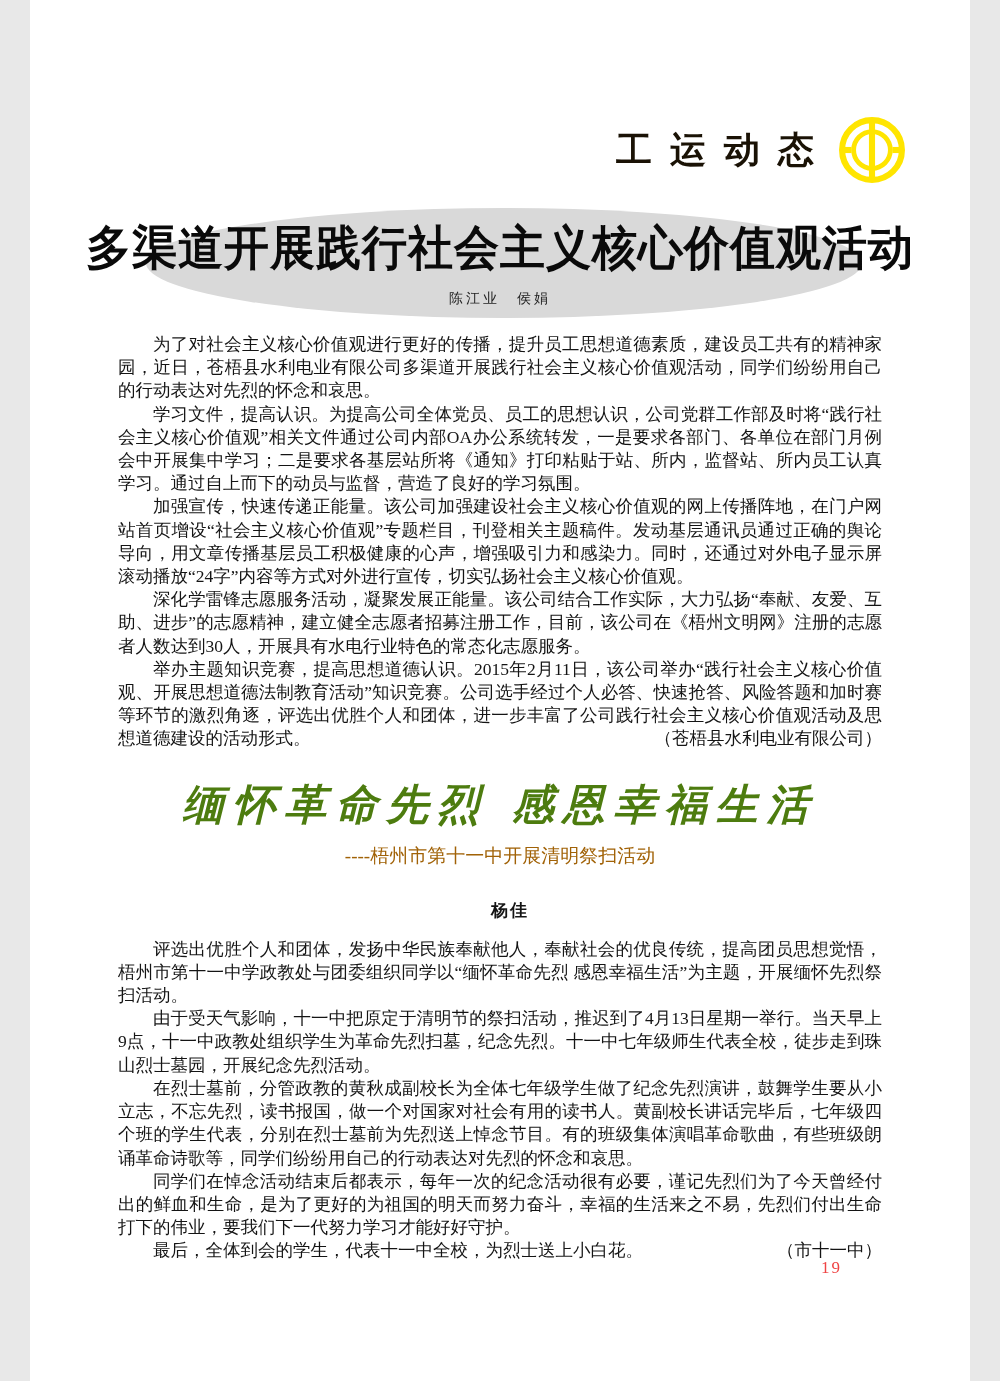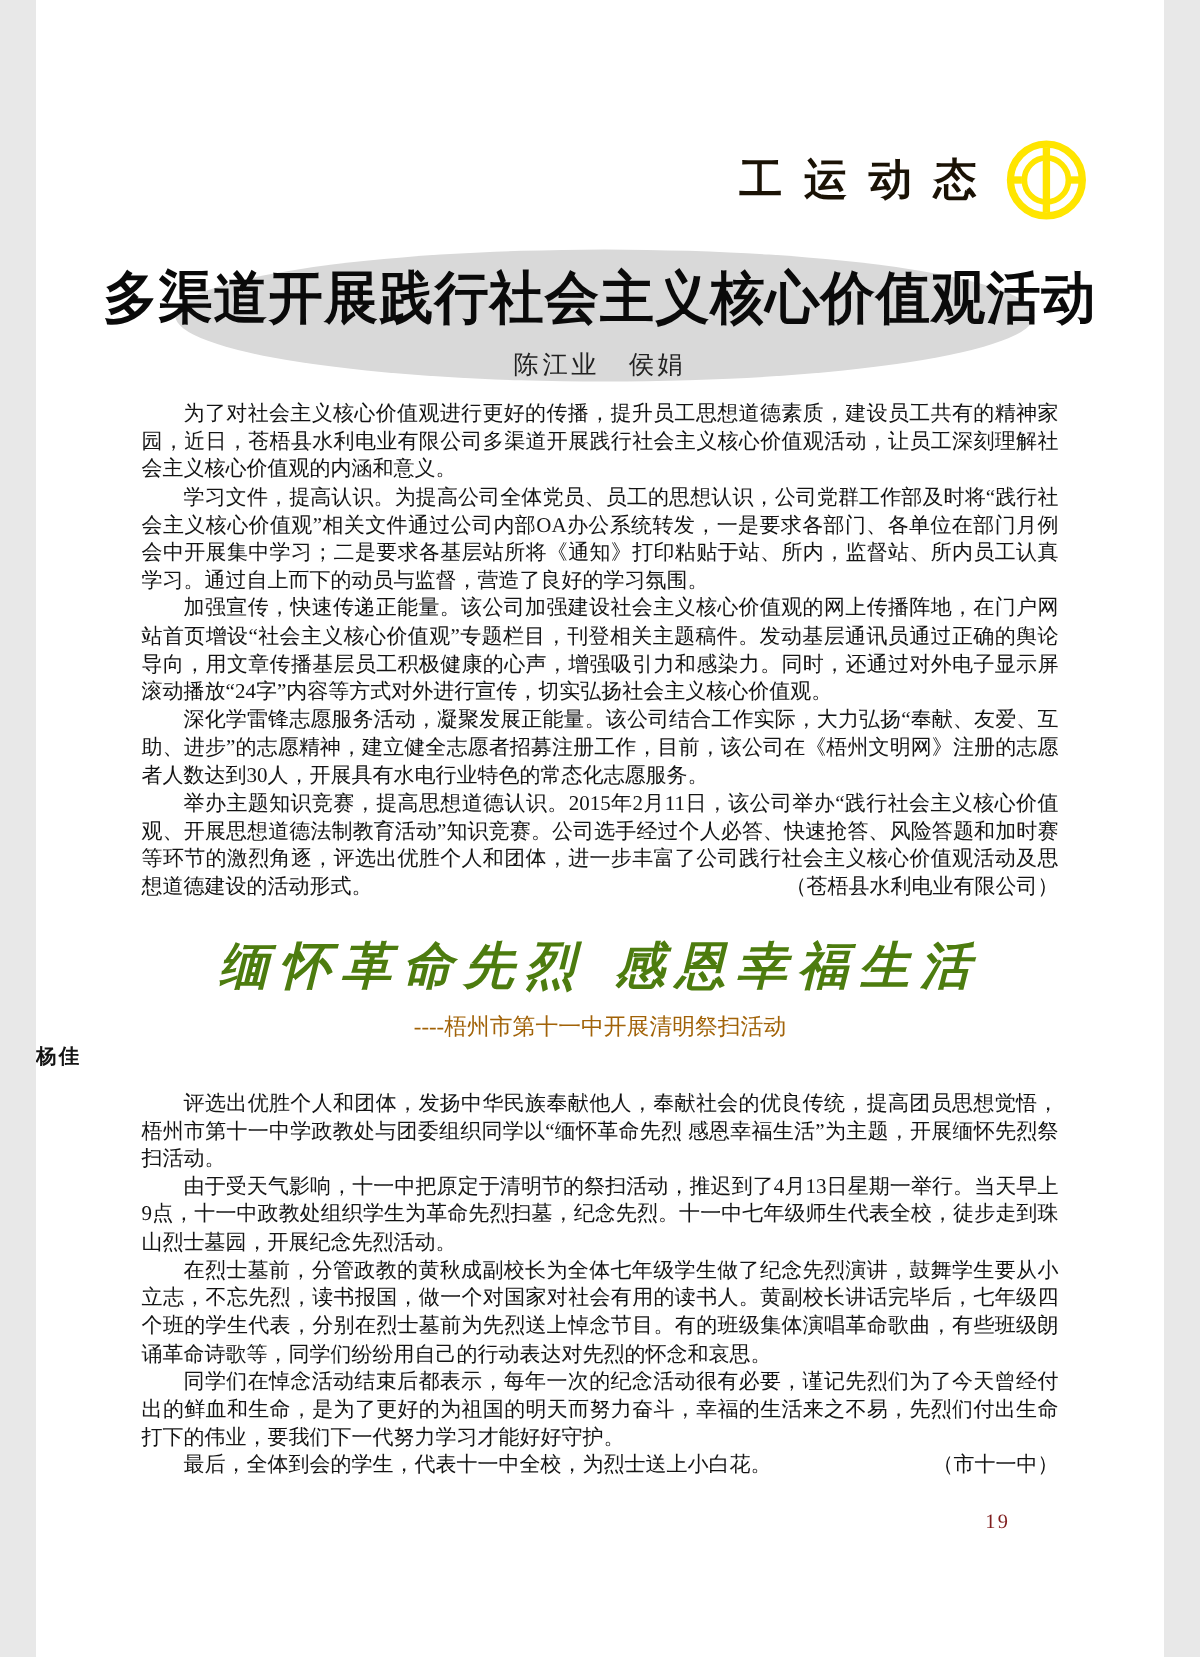--- a/index.html
+++ b/index.html
@@ -36,21 +36,21 @@
   .a1-title{
     position:relative;margin:0;padding-top:12px;
     text-align:center;
     font-family:"Liberation Sans", sans-serif;
     font-weight:900;font-size:45px;letter-spacing:1px;
     color:#0a0a0a;
     transform:scaleY(1.05);
   }
   .a1-authors{
     position:relative;text-align:center;
-    font-size:21px;margin-top:12px;letter-spacing:3px;color:#222;
+    font-size:14px;margin-top:12px;letter-spacing:3px;color:#222;
   }
   
   .body{
     margin:15px 88px 0 88px;
     font-size:17.5px;line-height:23.2px;
     text-align:justify;
   }
   .body p{margin:0;text-indent:2em;}
   .attribution{
     text-align:right;
@@ -60,26 +60,26 @@
   
   .article2{margin-top:26px;}
   .a2-title{
     margin:0;text-align:center;
     font-family:"DejaVu Serif", serif;
     font-style:italic;font-weight:bold;
     font-size:42px;letter-spacing:9px;
     color:#4d7c0f;
   }
   .a2-subtitle{text-align:center;font-size:19px;margin-top:10px;color:#a16207;}
-  .a2-author{font-size:17px;font-weight:bold;margin-top:0;letter-spacing:2px;}
+  .a2-author{text-align:center;font-size:17px;font-weight:bold;margin-top:30px;letter-spacing:2px;padding-left:20px;}
   .article2 .body{margin-top:16px;}
   
   .page-number{
     position:absolute;top:1258px;right:128px;
-    font-size:17px;letter-spacing:2px;color:#7f1d1d;
+    font-size:17px;letter-spacing:2px;color:#ef4444;
   }
 </style>
 </head>
 <body>
 
 <div class="page">
 
   <div class="masthead">
     <span class="column-title">工运动态</span>
     <span class="logo">
@@ -93,21 +93,21 @@
     </span>
   </div>
 
   <section class="article article1">
     <div class="title-wrap">
       <div class="ellipse"></div>
       <h1 class="a1-title">多渠道开展践行社会主义核心价值观活动</h1>
       <div class="a1-authors">陈江业　侯娟</div>
     </div>
     <div class="body">
-      <p>为了对社会主义核心价值观进行更好的传播，提升员工思想道德素质，建设员工共有的精神家园，近日，苍梧县水利电业有限公司多渠道开展践行社会主义核心价值观活动，让员工深刻理解社会主义核心价值观的内涵和意义。</p>
+      <p>为了对社会主义核心价值观进行更好的传播，提升员工思想道德素质，建设员工共有的精神家园，近日，苍梧县水利电业有限公司多渠道开展践行社会主义核心价值观活动，同学们纷纷用自己的行动表达对先烈的怀念和哀思。</p>
       <p>学习文件，提高认识。为提高公司全体党员、员工的思想认识，公司党群工作部及时将“践行社会主义核心价值观”相关文件通过公司内部OA办公系统转发，一是要求各部门、各单位在部门月例会中开展集中学习；二是要求各基层站所将《通知》打印粘贴于站、所内，监督站、所内员工认真学习。通过自上而下的动员与监督，营造了良好的学习氛围。</p>
       <p>加强宣传，快速传递正能量。该公司加强建设社会主义核心价值观的网上传播阵地，在门户网站首页增设“社会主义核心价值观”专题栏目，刊登相关主题稿件。发动基层通讯员通过正确的舆论导向，用文章传播基层员工积极健康的心声，增强吸引力和感染力。同时，还通过对外电子显示屏滚动播放“24字”内容等方式对外进行宣传，切实弘扬社会主义核心价值观。</p>
       <p>深化学雷锋志愿服务活动，凝聚发展正能量。该公司结合工作实际，大力弘扬“奉献、友爱、互助、进步”的志愿精神，建立健全志愿者招募注册工作，目前，该公司在《梧州文明网》注册的志愿者人数达到30人，开展具有水电行业特色的常态化志愿服务。</p>
       <p>举办主题知识竞赛，提高思想道德认识。2015年2月11日，该公司举办“践行社会主义核心价值观、开展思想道德法制教育活动”知识竞赛。公司选手经过个人必答、快速抢答、风险答题和加时赛等环节的激烈角逐，评选出优胜个人和团体，进一步丰富了公司践行社会主义核心价值观活动及思想道德建设的活动形式。</p>
       <div class="attribution">（苍梧县水利电业有限公司）</div>
     </div>
   </section>
 
   <section class="article article2">
     <h2 class="a2-title">缅怀革命先烈 感恩幸福生活</h2>

